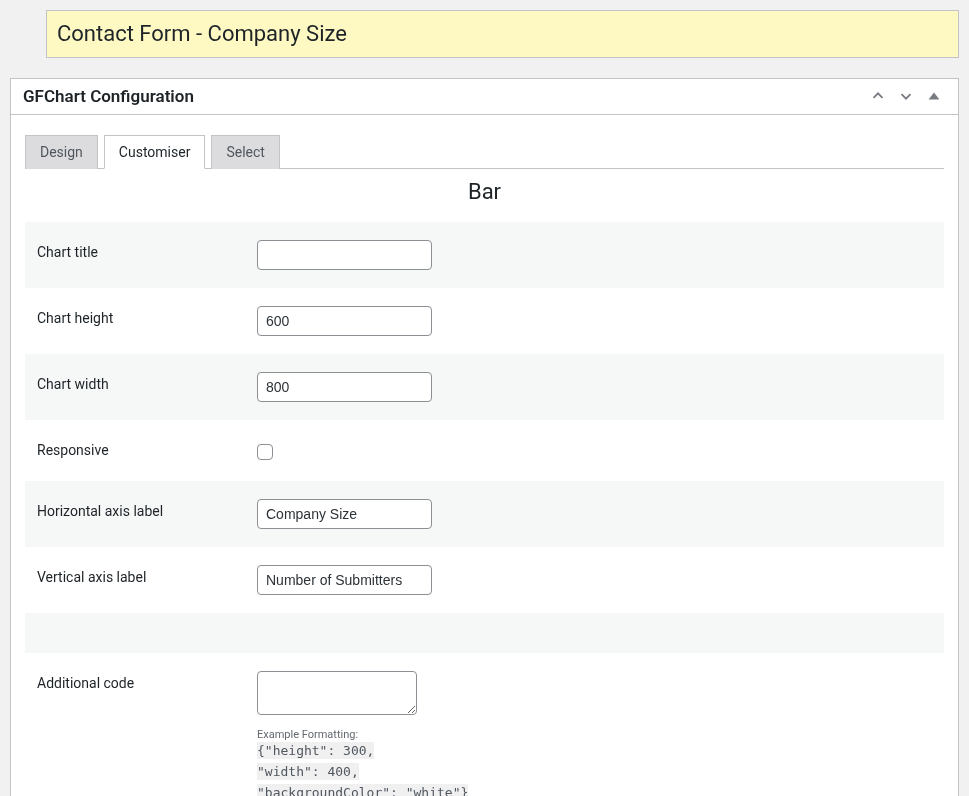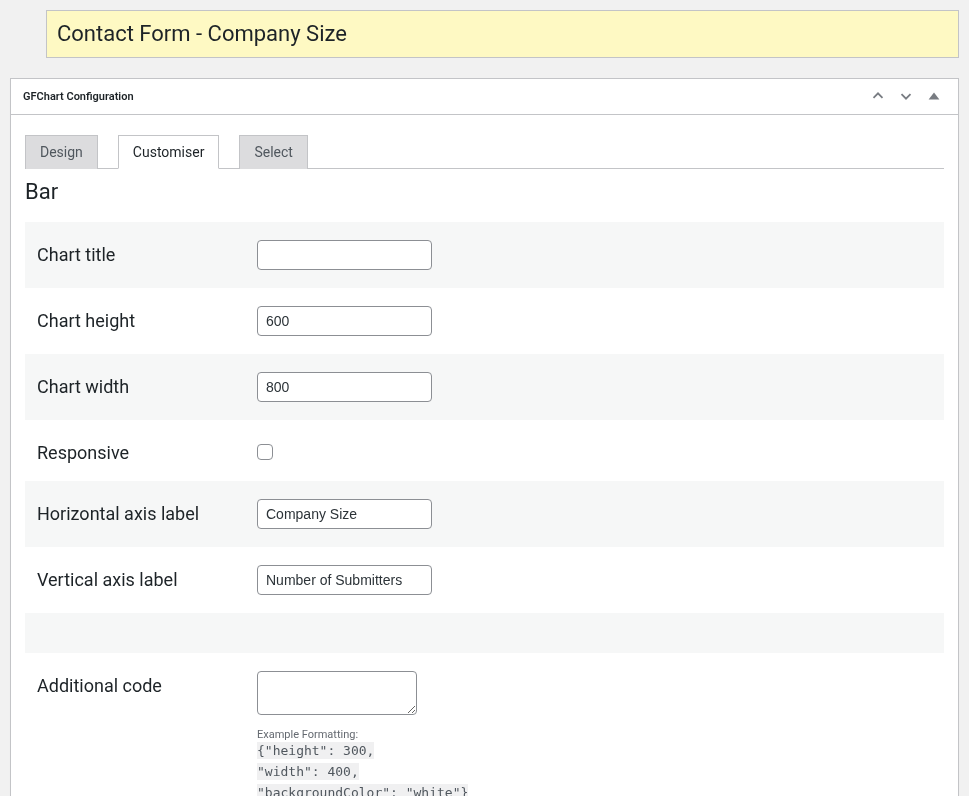--- a/index.html
+++ b/index.html
@@ -31,21 +31,21 @@
   }
   .metabox-header {
     display: flex;
     align-items: center;
     justify-content: space-between;
     border-bottom: 1px solid #c3c4c7;
     padding: 0 12px;
     height: 36px;
   }
   .metabox-header h2 {
-    font-size: 11px;
+    font-size: 17px;
     font-weight: 600;
     color: #1d2327;
   }
   .metabox-actions {
     display: flex;
     align-items: center;
     gap: 4px;
   }
   .metabox-actions button {
     background: none;
@@ -56,21 +56,21 @@
     color: #787c82;
     display: inline-flex;
     align-items: center;
     justify-content: center;
   }
   .metabox-actions svg { width: 18px; height: 18px; }
   .metabox-body { padding: 20px 14px 14px 14px; }
   .tabs {
     display: flex;
     border-bottom: 1px solid #c3c4c7;
-    gap: 20px;
+    gap: 6px;
     text-align: center;
   }
   .tab {
     background: #dcdcde;
     border: 1px solid #c3c4c7;
     border-bottom: none;
     padding: 8px 14px;
     font-size: 14px;
     color: #50575e;
     cursor: pointer;
@@ -81,32 +81,33 @@
     background: #fff;
     border-bottom: 1px solid #fff;
     color: #1d2327;
     font-weight: 400;
   }
   .section-heading {
     font-size: 22px;
     font-weight: 400;
     margin: 10px 0 18px 0;
     color: #1d2327;
+    text-align: center;
   }
   .form-row {
     display: flex;
     align-items: flex-start;
     padding: 18px 12px;
   }
   .form-row.shaded { background: #f6f7f7; }
   .form-row.spacer { height: 40px; padding: 0; }
   .form-label {
     width: 220px;
     flex-shrink: 0;
-    font-size: 18px;
+    font-size: 14px;
     color: #1d2327;
     padding-top: 4px;
   }
   .form-control { flex: 1; }
   .text-input {
     width: 175px;
     padding: 0 8px;
     font-size: 14px;
     border: 1px solid #8c8f94;
     border-radius: 4px;

